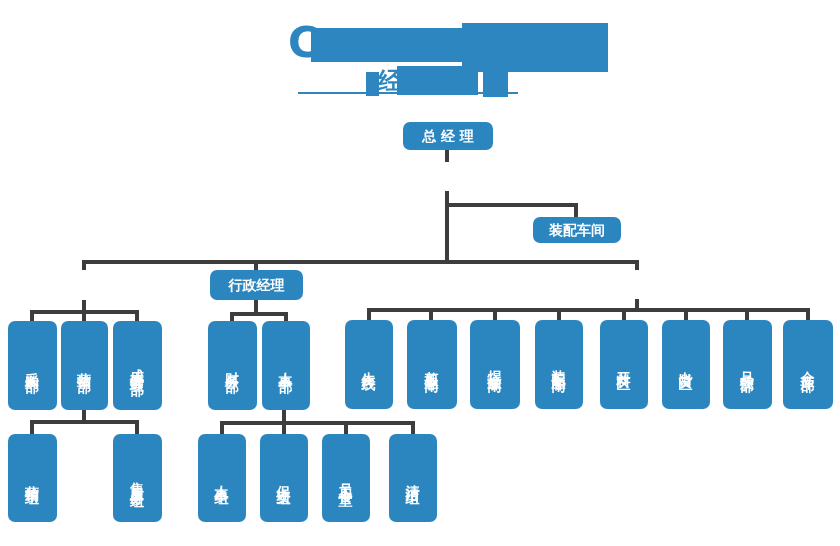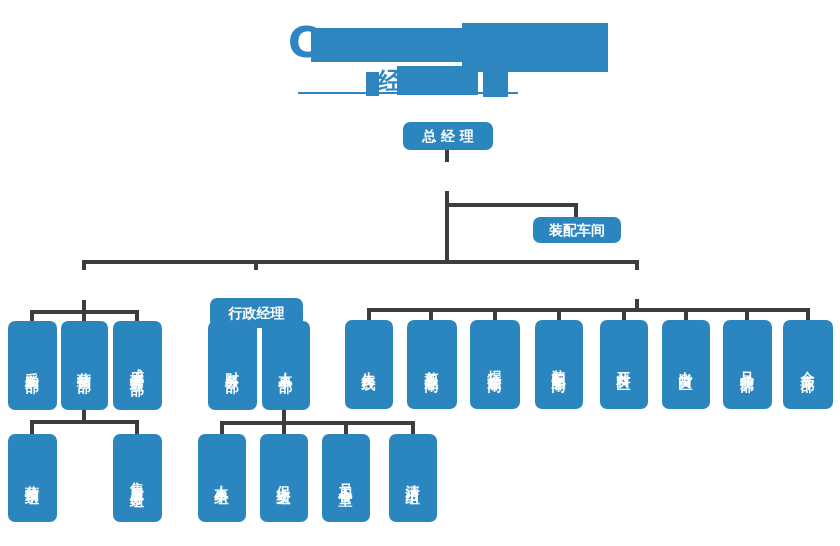--- a/index.html
+++ b/index.html
@@ -30,21 +30,21 @@
     font-size:14px;text-align:center;line-height:1.15;border-radius:7px;
   }
   .node.v{
     writing-mode:vertical-lr;text-orientation:upright;letter-spacing:3px;
     font-size:14px;
   }
   .n-gm{left:403px;top:122px;width:90px;height:28px;}
   .n-dgm{left:403px;top:161px;width:92px;height:30px;}
   .n-rep{left:533px;top:217px;width:88px;height:26px;}
   .n-ops{left:38px;top:270px;width:92px;height:30px;}
-  .n-admin{left:210px;top:270px;width:93px;height:30px;margin-top:28px;}
+  .n-admin{left:210px;top:270px;width:93px;height:30px;}
   .n-prod{left:592px;top:270px;width:91px;height:29px;}
   .n-purchase{left:8px;top:321px;width:49px;height:89px;}
   .n-marketing{left:61px;top:321px;width:47px;height:89px;}
   .n-cost{left:113px;top:321px;width:49px;height:89px;letter-spacing:1px;}
   .n-finance{left:208px;top:321px;width:49px;height:89px;}
   .n-hr{left:262px;top:321px;width:48px;height:89px;}
   .n-line{left:345px;top:320px;width:48px;height:89px;}
   .n-shear{left:407px;top:320px;width:50px;height:89px;letter-spacing:2px;}
   .n-weld{left:470px;top:320px;width:50px;height:89px;letter-spacing:2px;}
   .n-assembly{left:535px;top:320px;width:48px;height:89px;letter-spacing:2px;}

